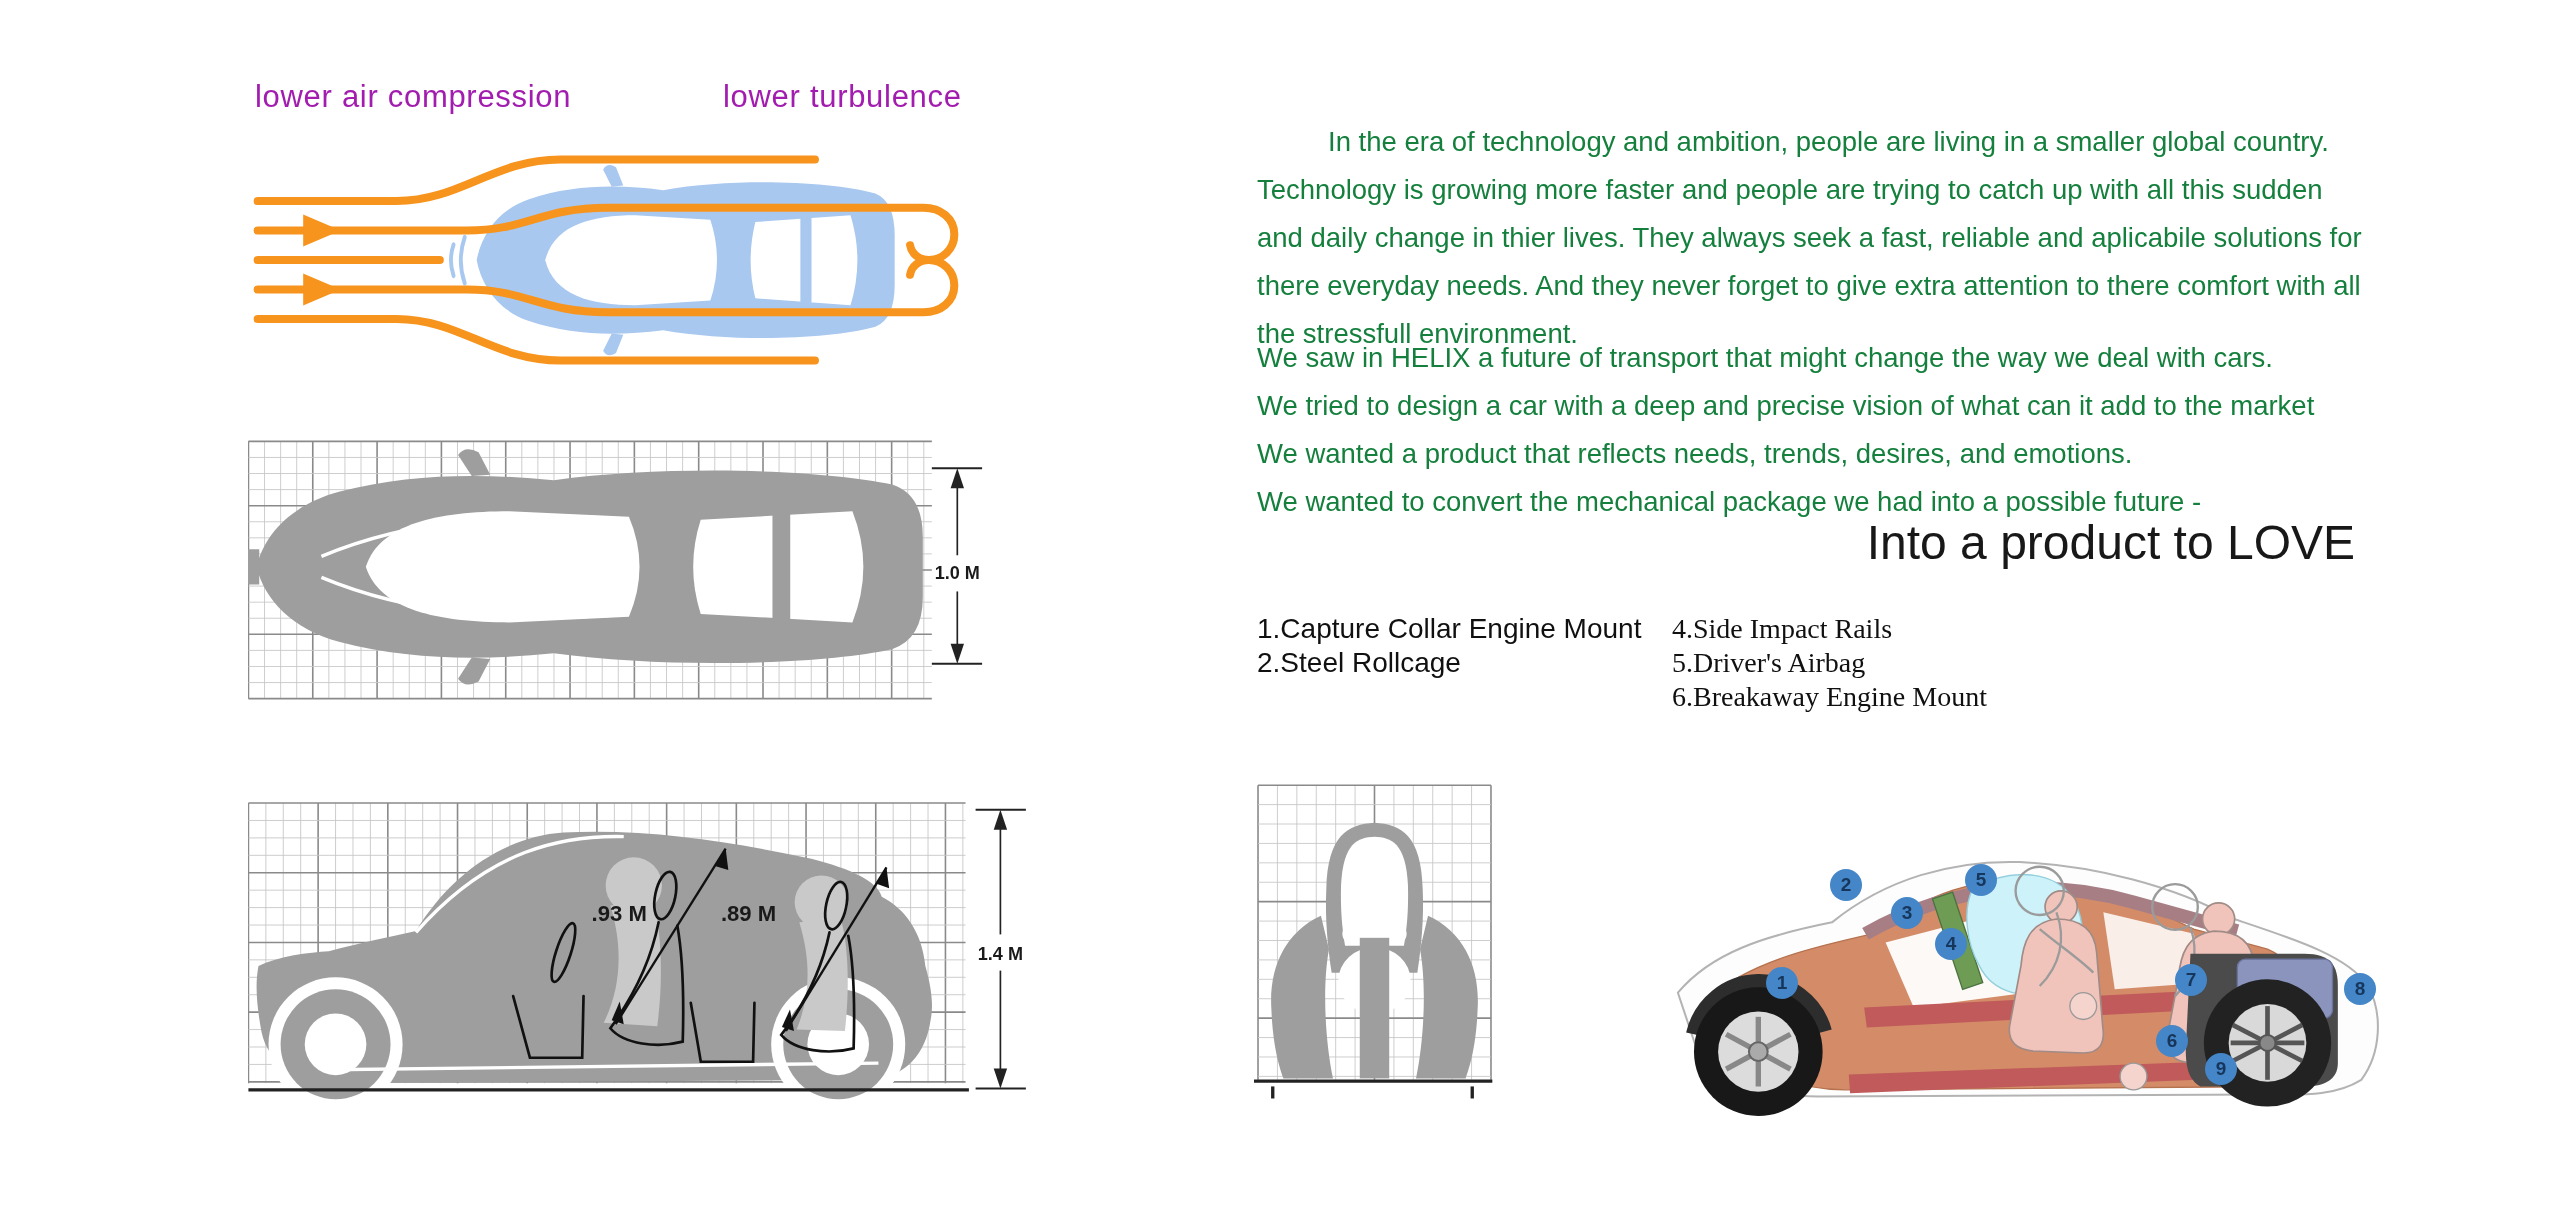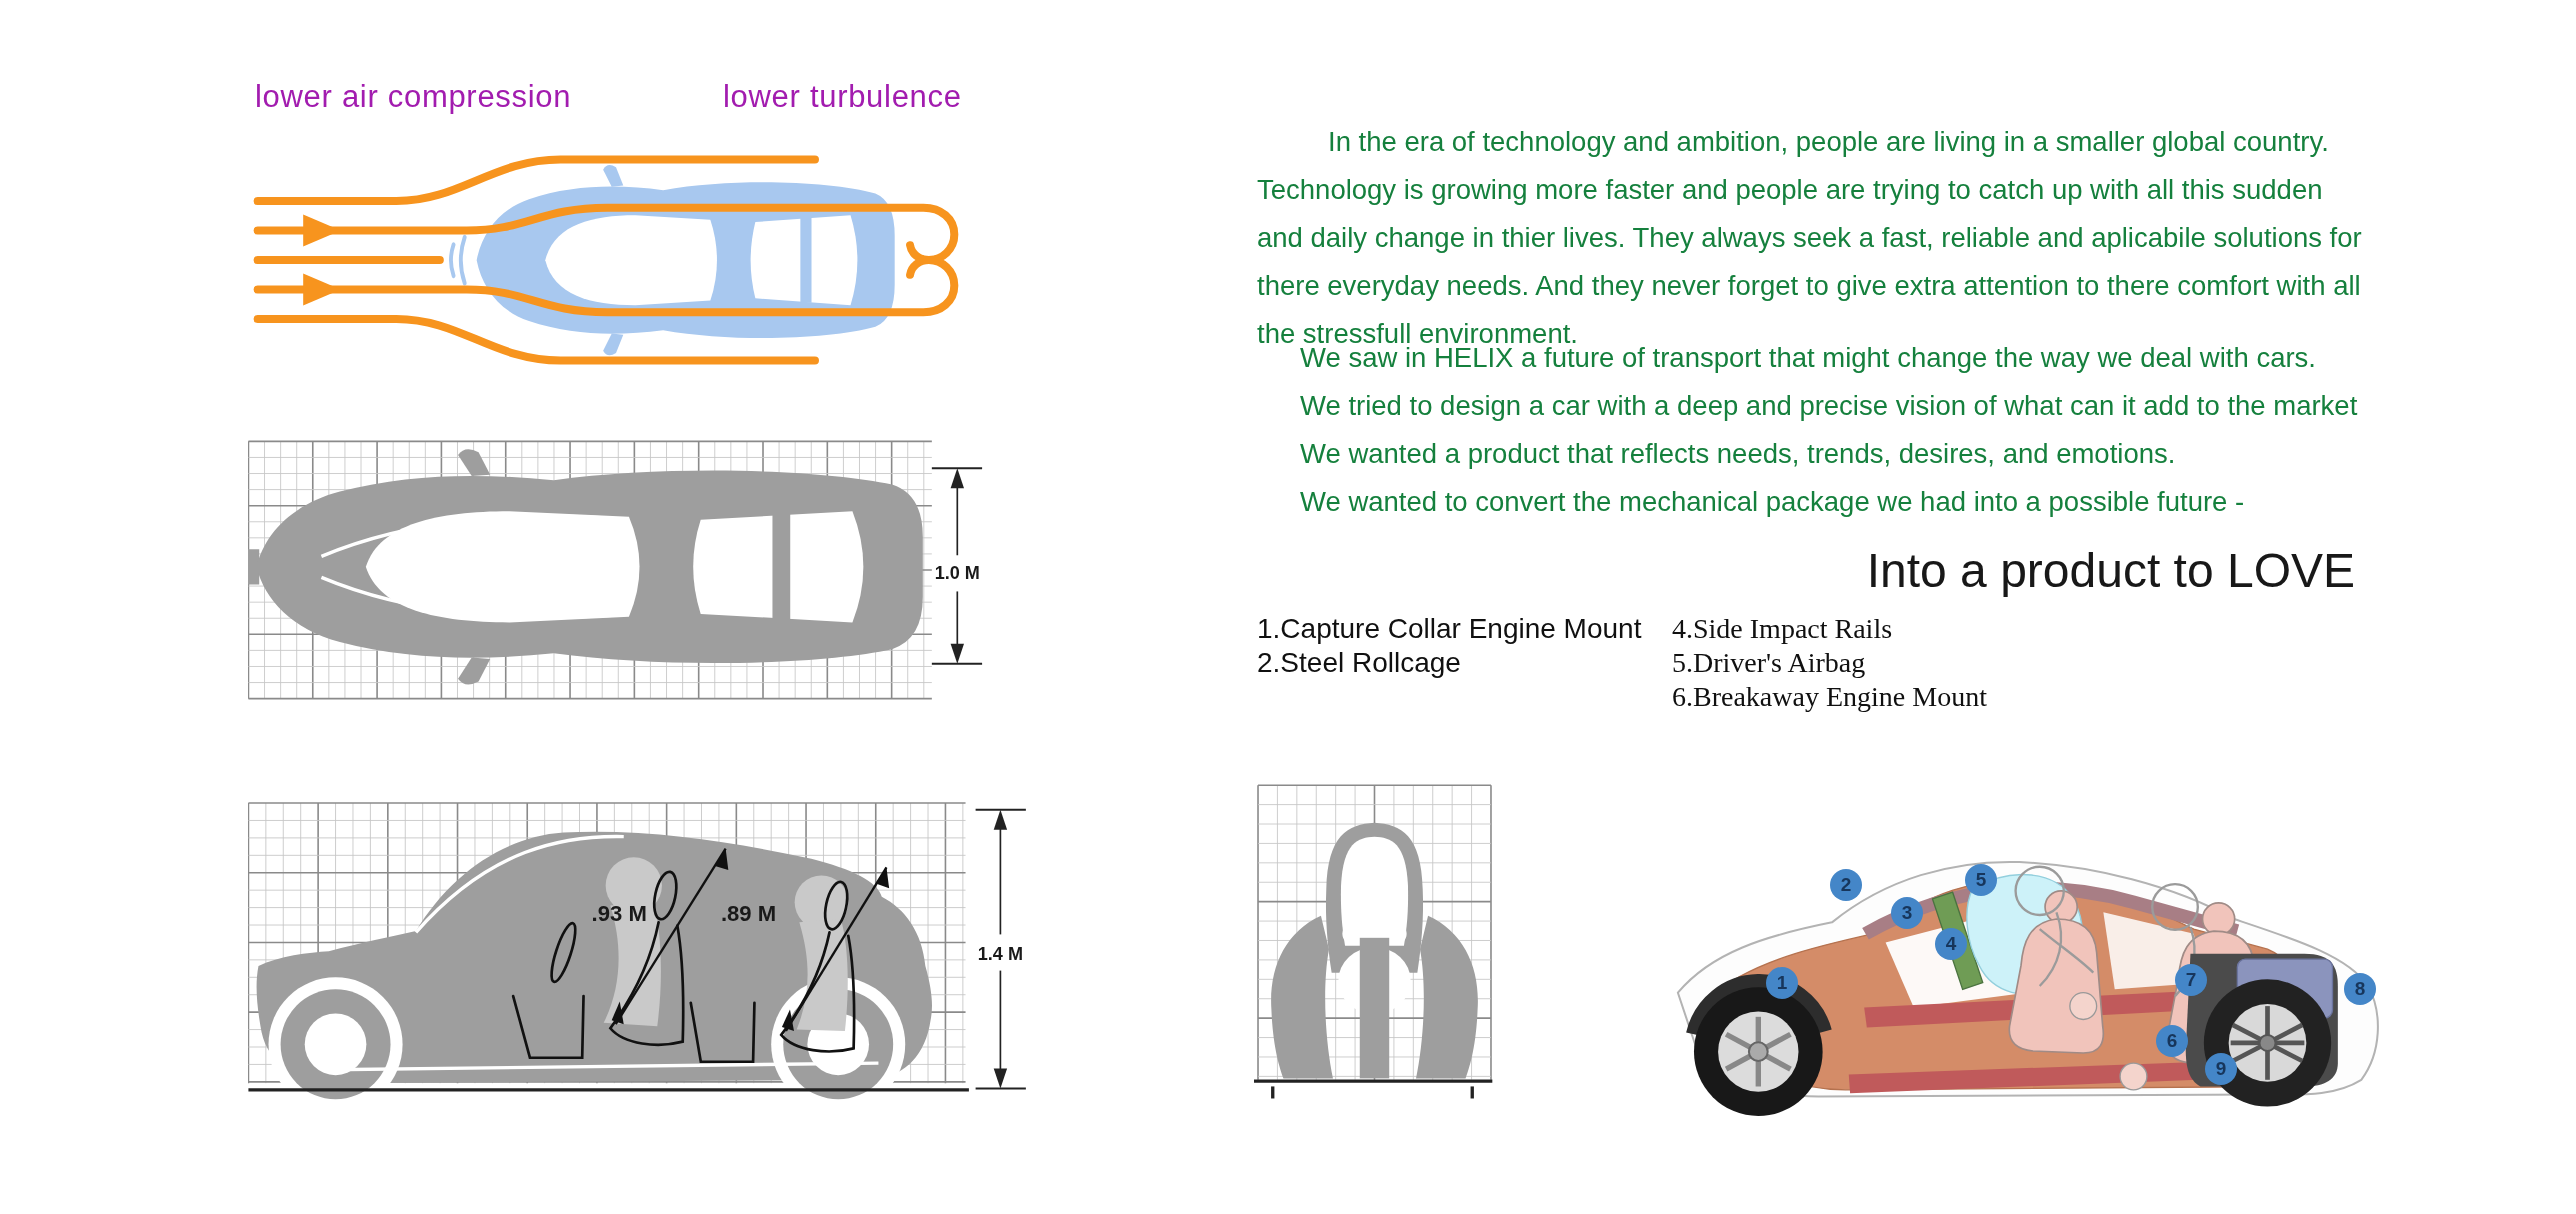--- a/index.html
+++ b/index.html
@@ -2,23 +2,23 @@
 <html style="font-size:10.7px"><head>
 <meta charset="utf-8">
 <style>
   html,body{margin:0;padding:0;background:#ffffff;}
   #page{position:relative;width:2576px;height:1214px;background:#ffffff;overflow:hidden;
         font-family:"Liberation Sans",sans-serif;color:#161616;}
   .abs{position:absolute;}
   .aero-label{font-size:31px;letter-spacing:0.7px;color:#a21caf;}
   .body-text{font-size:27.5px;line-height:48px;color:#15803d;}
   #intro1{left:1257px;top:118px;width:1110px;text-indent:71px;}
-  #intro2{left:1257px;top:334px;width:1275px;margin-left:43px;}
+  #intro2{left:1257px;top:334px;width:1275px;}
   #intro2 div{white-space:nowrap;}
-  #headline{top:515px;right:221px;font-size:48px;color:#181818;white-space:nowrap;margin-top:28px;}
+  #headline{top:515px;right:221px;font-size:48px;color:#181818;white-space:nowrap;}
   .feat-col{top:612px;font-size:28px;line-height:34px;color:#101010;}
   .feat-col div{white-space:nowrap;}
   #feat-col-0{left:1257px;} #feat-col-1{left:1672px;font-family:Liberation Serif, serif;} #feat-col-2{left:2034px;}
   .badge{position:absolute;width:32px;height:32px;border-radius:50%;background:#4486c8;
          color:#17365c;font-size:19px;font-weight:bold;display:flex;align-items:center;
          justify-content:center;transform:translate(-50%,-50%);}
   svg text{font-family:"Liberation Sans",sans-serif;}
   .dim-label{font-size:27px;font-weight:bold;fill:#1a1a1a;}
   .seat-line{fill:none;stroke:#111;stroke-width:4;stroke-linecap:round;}
 </style>

